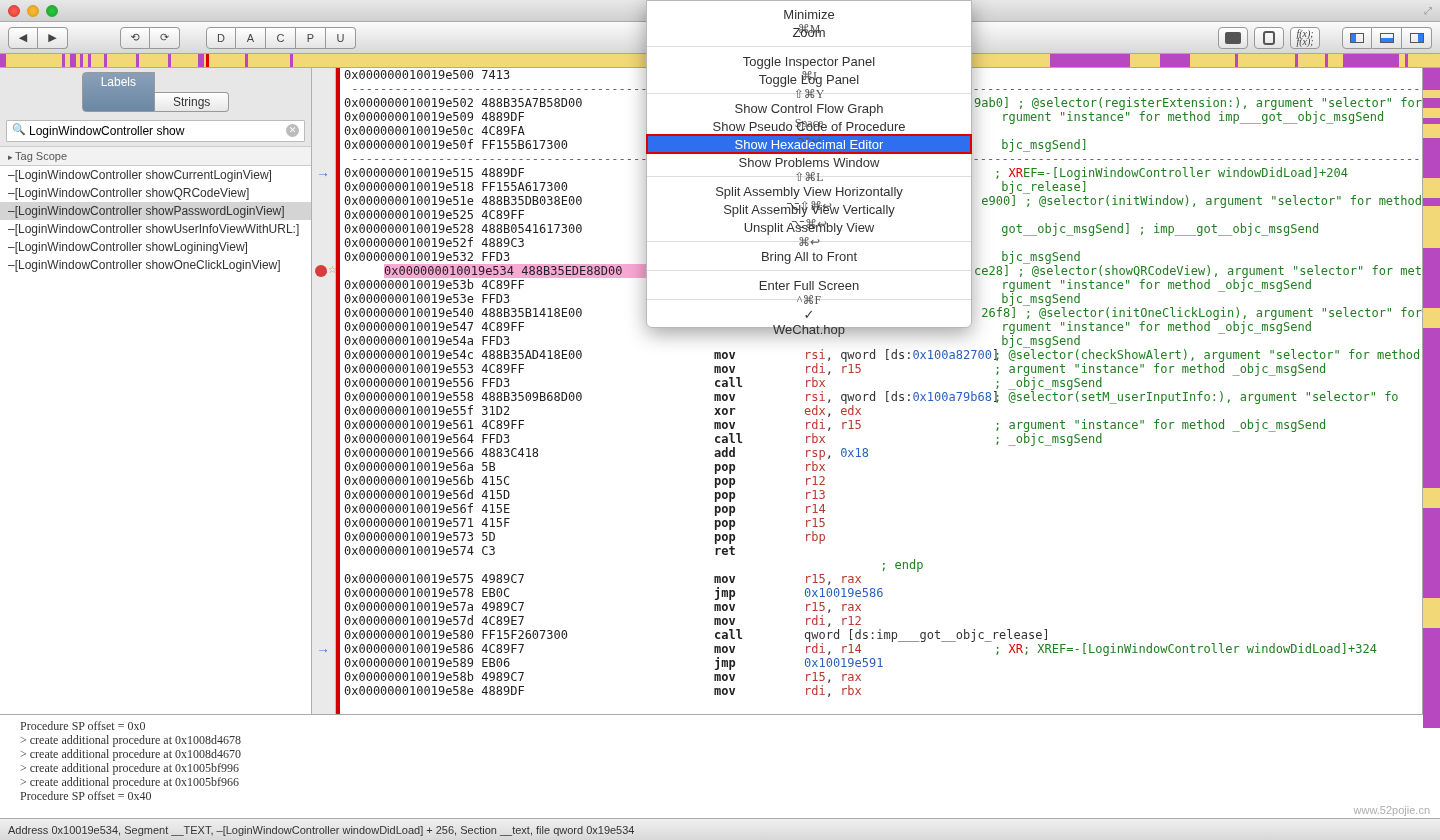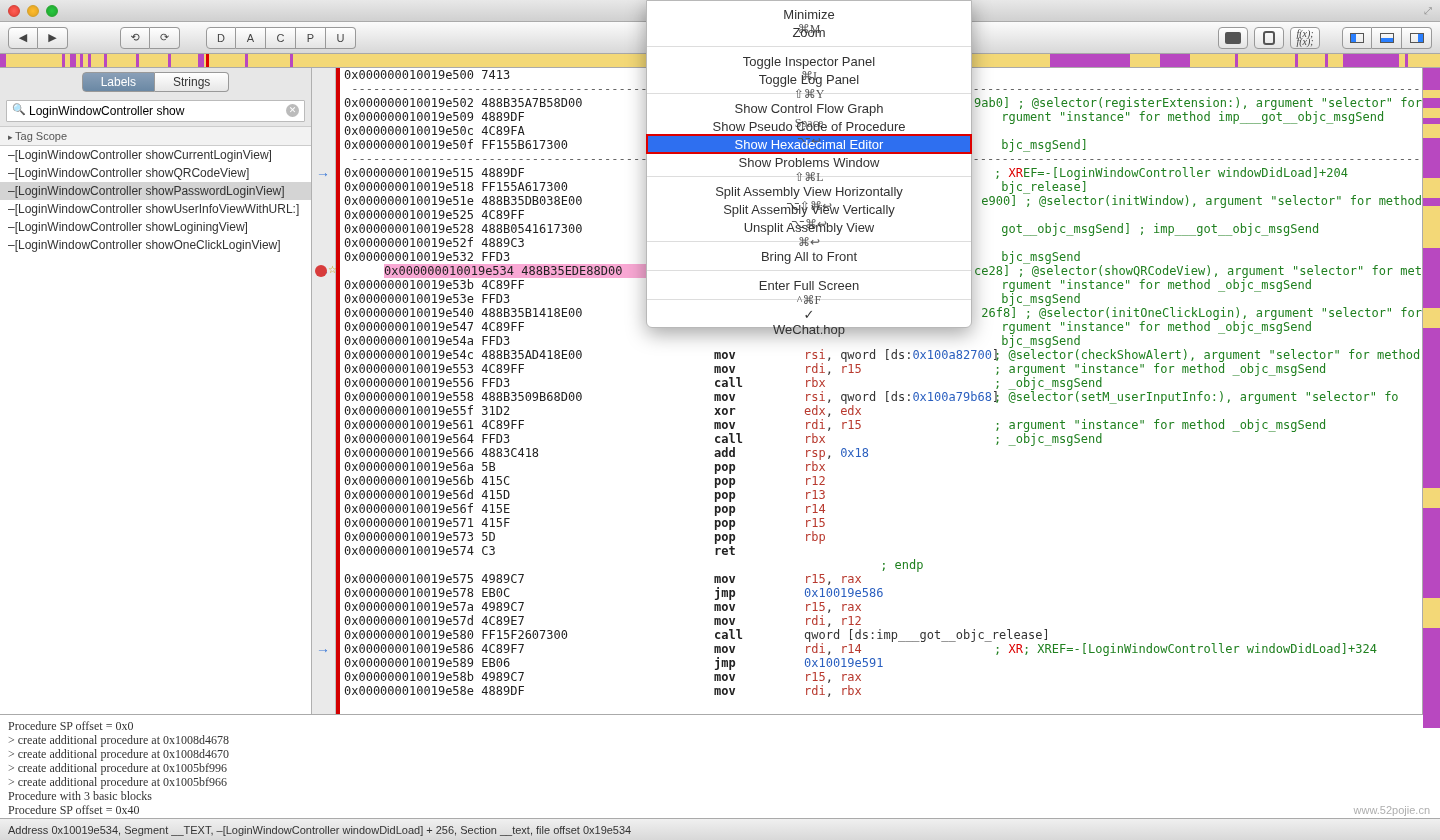--- a/index.html
+++ b/index.html
@@ -36,21 +36,21 @@
 .ruler .stripe { position:absolute; top:0; bottom:0; background:#b848c0; }
 
 
 .main { display:flex; height: calc(100vh - 22px - 32px - 14px - 104px - 22px); }
 
 
 .sidebar { width: 312px; background:#e7e7e7; border-right:1px solid #b0b0b0; display:flex; flex-direction:column; }
 .segtabs { display:flex; justify-content:center; padding:4px 0; }
 .segtabs .seg { padding: 2px 18px; background: linear-gradient(#fff,#e6e6e6); border:1px solid #999; font-size:12px; }
 .segtabs .seg:first-child { border-radius:4px 0 0 4px; }
-.segtabs .seg:last-child { border-radius:0 4px 4px 0; border-left:none; }
+.segtabs .seg:last-child { border-radius:0 4px 4px 0; border-left:none;margin-top:20px; }
 .segtabs .seg.active { background:linear-gradient(#8aa0b8,#6a88a4); color:#fff; }
 .searchbox { margin: 4px 6px; position:relative; }
 .searchbox input { width:100%; padding: 3px 22px 3px 22px; border:1px solid #bbb; border-radius:1px; font-size:12px;  background:#fff; }
 .searchbox .mag { position:absolute; left:6px; top:3px; color:#888; font-size:11px; }
 .searchbox .clr { position:absolute; right:6px; top:4px; width:13px; height:13px; background:#bbb; border-radius:50%; color:#fff; font-size:9px; text-align:center; line-height:13px; }
 .tagscope { padding:3px 8px; background:#f2f2f2; font-size:11px; color:#555; border-top:1px solid #ccc; border-bottom:1px solid #ccc; }
 .tagscope::before { content:'▸ '; font-size:9px; }
 .labels { flex:1; overflow:auto; background:#fff; }
 .labels .row { padding:2px 8px; font-size:12px; color:#333; white-space:nowrap; overflow:hidden; text-overflow:ellipsis; }
 .labels .row.sel { background:#d4d4d4; }
@@ -89,21 +89,21 @@
 .ctxmenu { position:absolute; top:0px; left:646px; width:326px; background:#fff; border:1px solid #b8b8b8; border-radius:0 0 6px 6px; box-shadow:0 6px 20px rgba(0,0,0,0.35); z-index:1000; padding:4px 0; font-size:13px; }
 .ctxmenu .item { padding:2px 14px; display:flex; justify-content:space-between; align-items:center; height:18px;flex-direction:column; }
 .ctxmenu .item.sel { background:#2e6ff0; color:#fff; }
 .ctxmenu .item.sel.hl-outline { outline:2px solid #d00; outline-offset:-1px; }
 .ctxmenu .sep { height:1px; background:#ddd; margin:5px 0; }
 .ctxmenu .sc { font-size:12px; color:#555; font-family: -apple-system; }
 .ctxmenu .item.sel .sc { color:#fff; }
 .ctxmenu .chk::before{ content:'✓ '; }
 
 
-.logpane { height:104px; background:#fff; border-top:1px solid #aaa; padding:4px 8px; font-size:12px; font-family: -apple-system; overflow:auto; }
+.logpane { height:104px; background:#fff; border-top:1px solid #aaa; padding:4px 20px; font-size:12px; font-family: -apple-system; overflow:auto; }
 .logpane div { line-height:14px; }
 
 
 .statusbar { height:22px; background:linear-gradient(#f0f0f0,#d8d8d8); border-top:1px solid #aaa; padding:0 8px; display:flex; align-items:center; font-size:11px; color:#333; justify-content:space-between; }
 .watermark { position:absolute; bottom:24px; right:10px; font-size:11px; color:#999; opacity:0.8; pointer-events:none; z-index:2000;}
 </style>
 </head>
 <body>
 
 <div class="titlebar">
@@ -233,26 +233,25 @@
     <div class="blk" style="top:560px;height:100px"></div>
   </div>
 </div>
 
 <div class="logpane" id="logpane">
     <div>Procedure SP offset = 0x0</div>
     <div>&gt; create additional procedure at 0x1008d4678</div>
     <div>&gt; create additional procedure at 0x1008d4670</div>
     <div>&gt; create additional procedure at 0x1005bf996</div>
     <div>&gt; create additional procedure at 0x1005bf966</div>
-    <div>Procedure with 3 basic blocks</div>
     <div>Procedure SP offset = 0x40</div>
   </div>
 
 <div class="statusbar">
-  <span>Address 0x10019e534, Segment __TEXT, –[LoginWindowController windowDidLoad] + 256, Section __text, file offset 0x19e534</span>
+  <span>Address 0x10019e534, Segment __TEXT, –[LoginWindowController windowDidLoad] + 256, Section __text, file qword 0x19e534</span>
 </div>
 
 <div class="watermark">www.52pojie.cn</div>
 
 <div class="ctxmenu" id="ctxmenu">
     <div class="item">
       <span>Minimize</span>
       <span class="sc">⌘M</span>
     </div>
     <div class="item">

